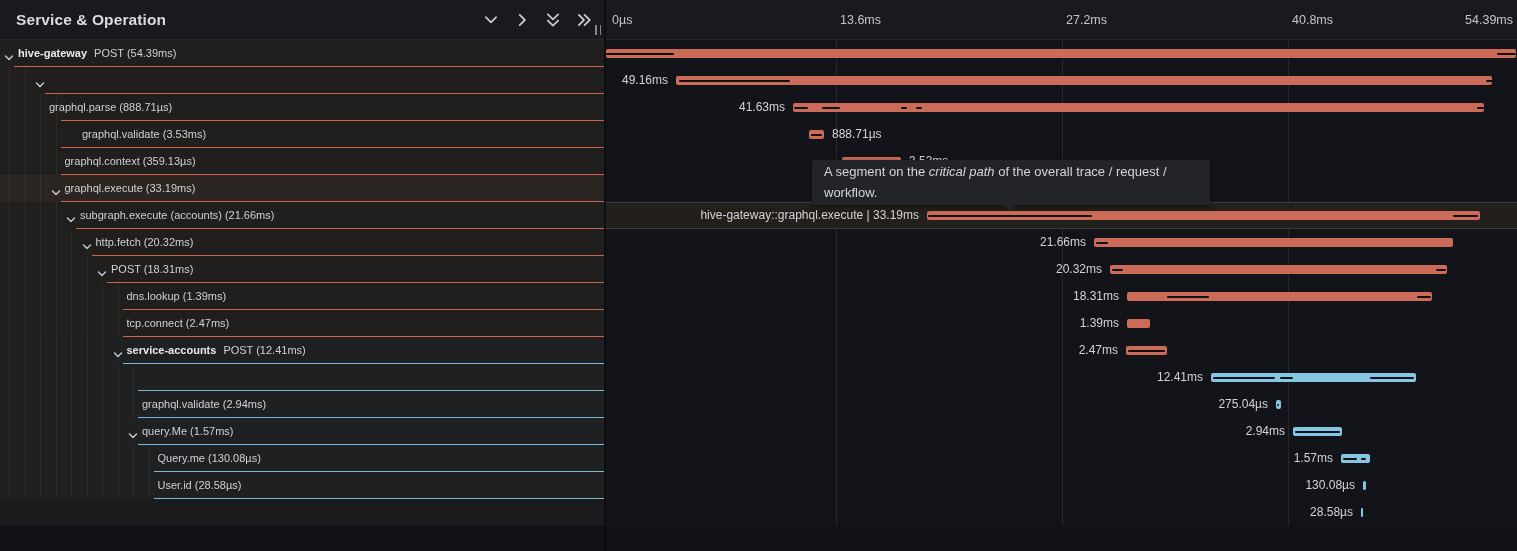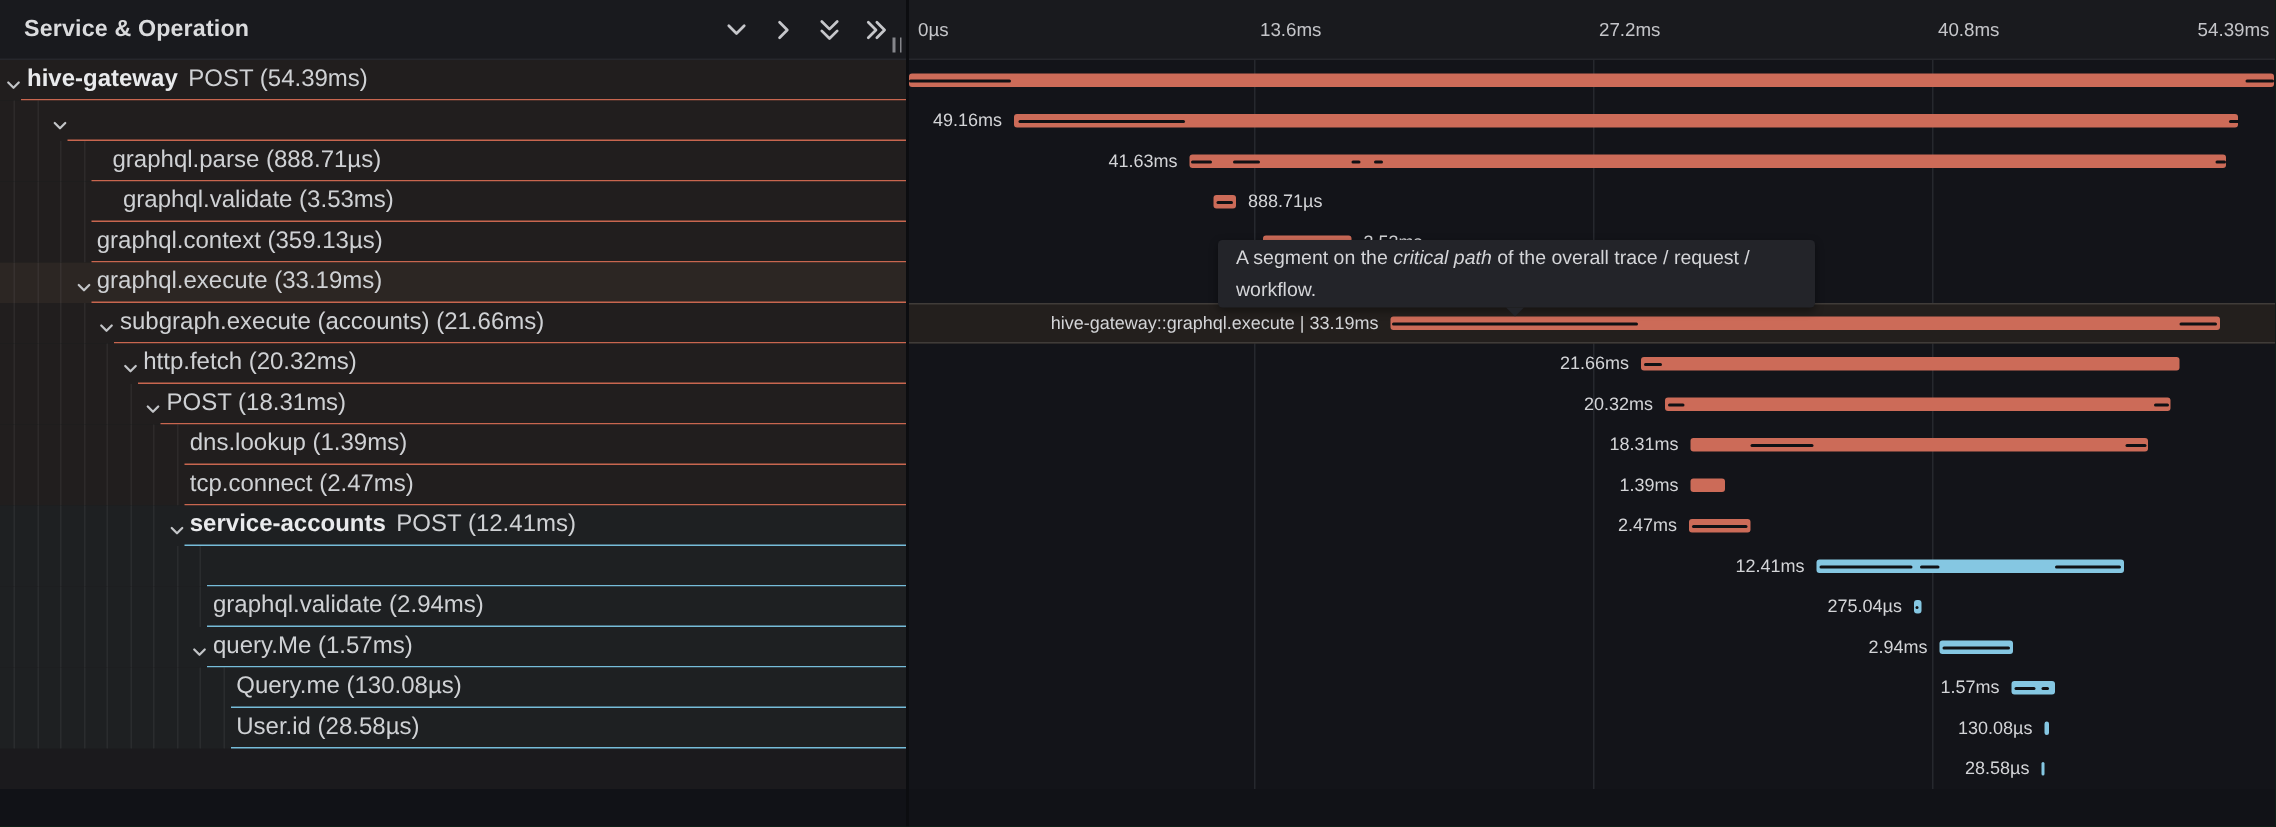--- a/index.html
+++ b/index.html
@@ -1,19 +1,19 @@
 <!DOCTYPE html>
 <html><head>
 <meta charset="utf-8">
 <style>
   * { margin:0; padding:0; box-sizing:border-box; }
   html,body { background:#0d0e11; }
   .app {
     position:relative; width:1517px; height:551px; overflow:hidden;
-    background:#14532d;
+    background:#22c55e;
     font-family:"Liberation Sans", sans-serif;
     -webkit-font-smoothing:antialiased;
   }
   
   .top-bar {
     position:absolute; left:0; top:0; width:1517px; height:40px;
     background:#191a1e; border-bottom:1px solid #26272c; z-index:5;
   }
   .page-title {
     position:absolute; left:16px; top:0; height:40px; line-height:39px;
@@ -40,21 +40,21 @@
   .tree-row.c-orange { background:#211e1e; }
   .tree-row.c-blue   { background:#1e2022; }
   .tree-row.hl       { background:#2c2623; }
   .guide { position:absolute; top:0; bottom:0; width:1px; background:rgba(255,255,255,0.055); }
   .row-underline { position:absolute; bottom:0; right:0; height:1px; }
   .u-orange { background:#c8664f; }
   .u-blue   { background:#76bcd9; }
   .chev { position:absolute; top:9px; width:10px; height:10px; color:#c2c4c7; cursor:pointer; }
   .row-text {
     position:absolute; top:0; height:27px; line-height:26px;
-    font-size:16px; color:#cfd1d4; white-space:nowrap;
+    font-size:11px; color:#cfd1d4; white-space:nowrap;
   }
   .row-text .svc { font-weight:700; color:#e9eaec; }
   .row-text .sep { display:inline-block; width:7px; }
   
   .bars { position:absolute; left:606px; top:40px; width:911px; height:486px; background:#131419; }
   .gridline { position:absolute; top:0; height:486px; width:1px; background:#26282e; z-index:0; }
   .bar-row { position:relative; height:27px; z-index:1; }
   .bar-row.hl {
     background:#231f1d;
     box-shadow: inset 0 1px 0 #403c39, inset 0 -1px 0 #403c39;
@@ -142,21 +142,21 @@
         <div class="chev" style="left: 35px;"><svg width="10" height="10" viewBox="0 0 10 10" fill="none" stroke="currentColor" stroke-width="1.5" stroke-linecap="round" stroke-linejoin="round">
             <polyline points="1.5,3 5,6.5 8.5,3"></polyline>
           </svg></div>
         <div class="row-underline u-orange" style="left: 45px;"></div>
       </div>
       <div class="tree-row c-orange">
         <div class="guide" style="left: 9px;"></div>
         <div class="guide" style="left: 24.5px;"></div>
         <div class="guide" style="left: 40px;"></div>
         <div class="guide" style="left: 55.5px;"></div>
-        <div class="row-text" style="left: 75px;">graphql.parse (888.71µs)</div>
+        <div class="row-text" style="left: 49px;">graphql.parse (888.71µs)</div>
         <div class="row-underline u-orange" style="left: 60.5px;"></div>
       </div>
       <div class="tree-row c-orange">
         <div class="guide" style="left: 9px;"></div>
         <div class="guide" style="left: 24.5px;"></div>
         <div class="guide" style="left: 40px;"></div>
         <div class="guide" style="left: 55.5px;"></div>
         <div class="row-text" style="left: 82px;">graphql.validate (3.53ms)</div>
         <div class="row-underline u-orange" style="left: 60.5px;"></div>
       </div>

